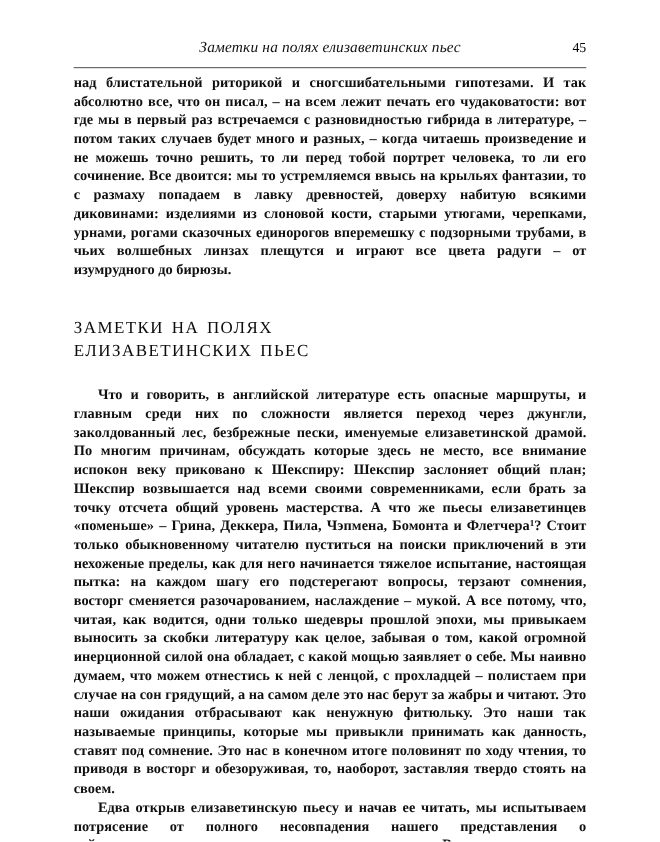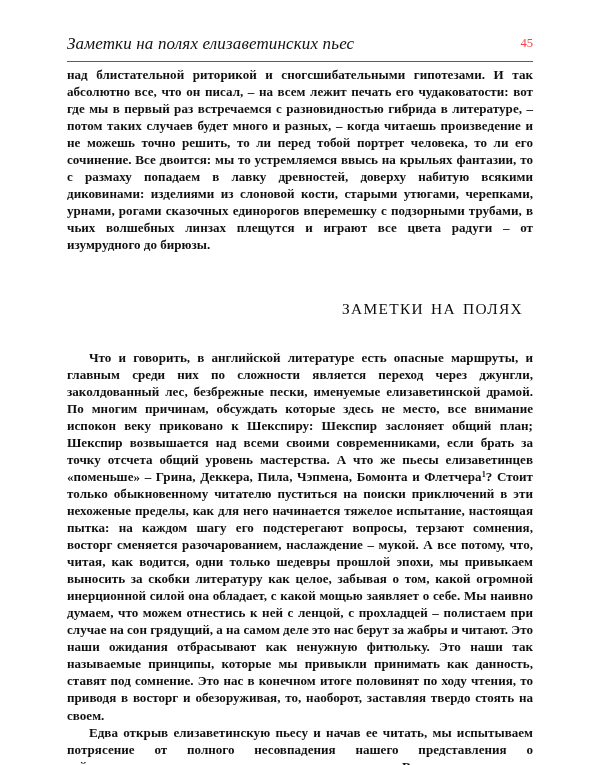--- a/index.html
+++ b/index.html
@@ -35,35 +35,35 @@
   }
   .running-head-inner {
     position: relative;
     height: 17px;
   }
   .rh-title {
     position: absolute;
     left: 0;
     right: 0;
     top: 0;
-    text-align: left;
+    text-align: center;
     font-style: italic;
-    font-size: 17px;
+    font-size: 14px;
     letter-spacing: 0.15px;
     line-height: 15px;
     white-space: nowrap;
     color: #111;
   }
   .rh-folio {
     position: absolute;
     right: 0;
     top: -1px;
     font-size: 12.6px;
     line-height: 16px;
-    color: #ef4444;
+    color: #000000;
   }
   .rh-rule {
     position: absolute;
     left: 67px;
     top: 61px;
     width: 466px;
     height: 1px;
     background: #5d5d5d;
   }
 
@@ -92,22 +92,22 @@
   p.para.noindent {
     text-indent: 0;
     font-weight: bold;
   }
 
   .gap-after-lead { height: 34px; }
   .gap-after-title { height: 20px; }
 
   
   .display-title {
-    margin: 10px;
-    text-align: right;
+    margin: 0;
+    text-align: left;
     font-size: 15.4px;
     font-weight: normal;
     line-height: 21px;
     letter-spacing: 1.35px;
     color: #0d0d0d;
   }
   .display-title .tl {
     display: block;
     white-space: nowrap;
   }
@@ -140,20 +140,23 @@
   <div class="textblock">
 
     <p class="para noindent">над блистательной риторикой и сногсшибательными гипотезами. И так абсолютно все, что он писал, – на всем лежит печать его чудаковатости: вот где мы в первый раз встречаемся с разновидностью гибрида в литературе, – потом таких случаев будет много и разных, – когда читаешь произведение и не можешь точно решить, то ли перед тобой портрет человека, то ли его сочинение. Все двоится: мы то устремляемся ввысь на крыльях фантазии, то с размаху попадаем в лавку древностей, доверху набитую всякими диковинами: изделиями из слоновой кости, старыми утюгами, черепками, урнами, рогами сказочных единорогов вперемешку с подзорными трубами, в чьих волшебных линзах плещутся и играют все цвета радуги – от изумрудного до бирюзы.</p>
 
     <div class="gap-after-lead"></div>
 
     <h1 class="display-title">
       <span class="tl">
         <span class="w">ЗАМЕТКИ</span><span class="sp"></span><span class="w">НА</span><span class="sp"></span><span class="w">ПОЛЯХ</span>
       </span>
+      <span class="tl">
+        <span class="w">ЕЛИЗАВЕТИНСКИХ</span><span class="sp"></span><span class="w">ПЬЕС</span>
+      </span>
     </h1>
 
     <div class="gap-after-title"></div>
 
     <p class="para indent"><span>Что и говорить, в английской литературе есть опасные маршруты, и главным среди них по сложности является переход через джунгли, заколдованный лес, безбрежные пески, именуемые елизаветинской драмой. По многим причинам, обсуждать которые здесь не место, все внимание испокон веку приковано к Шекспиру: Шекспир заслоняет общий план; Шекспир возвышается над всеми своими современниками, если брать за точку отсчета общий уровень мастерства. А что же пьесы елизаветинцев «поменьше» – Грина, Деккера, Пила, Чэпмена, Бомонта и Флетчера</span><sup class="fn">1</sup><span>? Стоит только обыкновенному читателю пуститься на поиски приключений в эти нехоженые пределы, как для него начинается тяжелое испытание, настоящая пытка: на каждом шагу его подстерегают вопросы, терзают сомнения, восторг сменяется разочарованием, наслаждение – мукой. А все потому, что, читая, как водится, одни только шедевры прошлой эпохи, мы привыкаем выносить за скобки литературу как целое, забывая о том, какой огромной инерционной силой она обладает, с какой мощью заявляет о себе. Мы наивно думаем, что можем отнестись к ней с ленцой, с прохладцей – полистаем при случае на сон грядущий, а на самом деле это нас берут за жабры и читают. Это наши ожидания отбрасывают как ненужную фитюльку. Это наши так называемые принципы, которые мы привыкли принимать как данность, ставят под сомнение. Это нас в конечном итоге половинят по ходу чтения, то приводя в восторг и обезоруживая, то, наоборот, заставляя твердо стоять на своем.</span></p>
 
     <p class="para indent">Едва открыв елизаветинскую пьесу и начав ее читать, мы испытываем потрясение от полного несовпадения нашего представления о действительности и елизаветинского взгляда на вещи. Ведь та реальность, с которой мы, говоря попросту, свыклись, имеет своим основанием жизнь и смерть некоего рыцаря по фамилии Смит: когда-то давно он унаследовал от отца</p>
 
   </div>
 </div>

